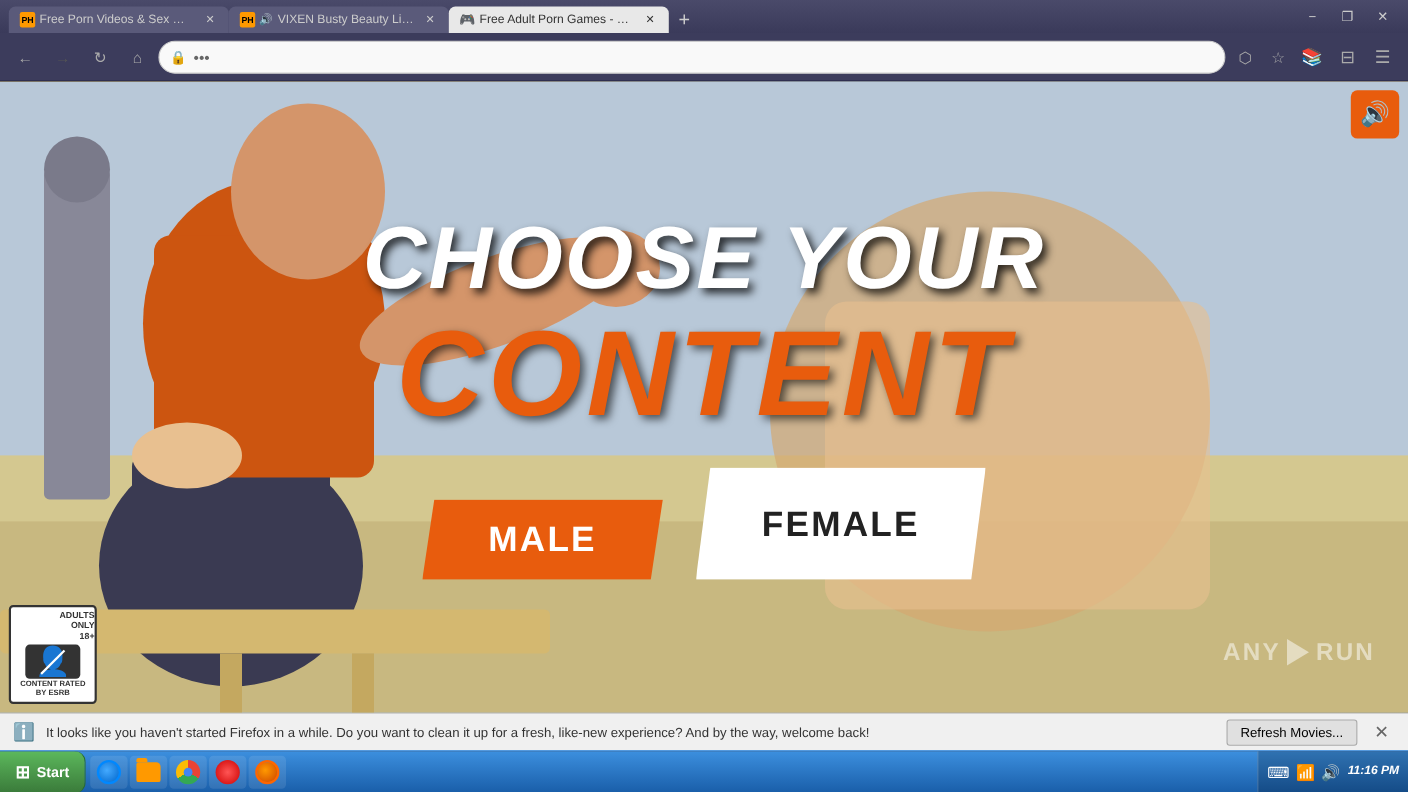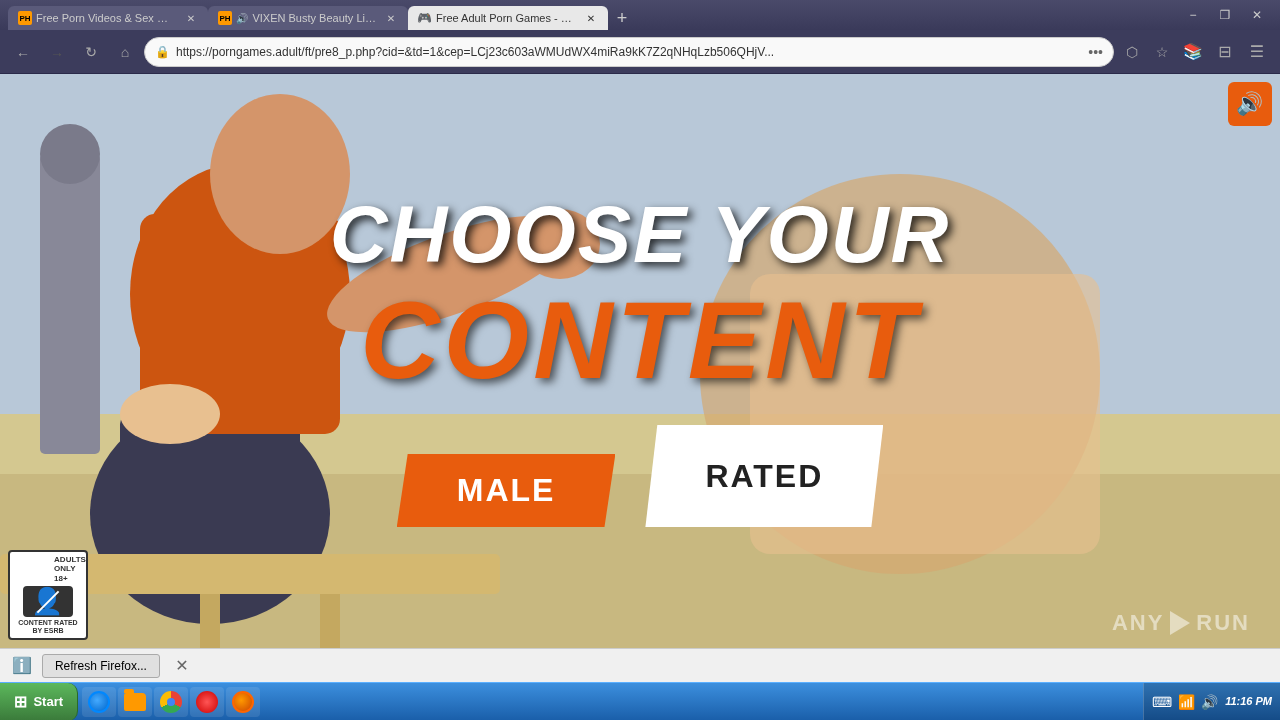--- a/index.html
+++ b/index.html
@@ -301,21 +301,21 @@
       flex-direction: column;
       align-items: center;
       justify-content: center;
       padding: 4px;
       z-index: 10;
     }
     #esrb-badge .esrb-ao {
       font-size: 8px;
       font-weight: bold;
       color: #333;
-      text-align: left;
+      text-align: right;
       line-height: 1.2;
       margin-left: 44px;
     }
     #esrb-badge .esrb-icon-box {
       width: 50px;
       height: 50px;
       background: #333;
       border-radius: 4px;
       margin: 2px 0;
       display: flex;
@@ -340,21 +340,21 @@
       font-size: 7px;
       color: #333;
       text-align: center;
       font-weight: bold;
       line-height: 1.2;
     }
 
     
     #anyrun-watermark {
       position: absolute;
-      bottom: 12px;
+      bottom: 42px;
       right: 30px;
       color: rgba(255,255,255,0.5);
       font-size: 22px;
       font-weight: bold;
       letter-spacing: 2px;
       z-index: 10;
       display: flex;
       align-items: center;
       gap: 6px;
       margin-top: 48px;
@@ -562,21 +562,20 @@
   </div>
 </div>
 
 <div id="navbar">
   <button class="nav-btn">←</button>
   <button class="nav-btn disabled">→</button>
   <button class="nav-btn">↻</button>
   <button class="nav-btn">⌂</button>
   <div id="url-bar">
     <span class="lock-icon">🔒</span>
-    <span id="url-text">https://porngames.adult/ft/pre8_p.php?cid=&amp;td=1&amp;cep=LCj23c603aWMUdWX4miRa9kK7Z2qNHqLzb506QHjV...</span>
     <span class="dots-btn">•••</span>
   </div>
   <div class="nav-right-icons">
     <div class="bookmark-icon">⬡</div>
     <div class="bookmark-icon">☆</div>
     <div class="nav-right-btn">📚</div>
     <div class="nav-right-btn">⊟</div>
     <div class="nav-right-btn">☰</div>
   </div>
 </div>
@@ -615,21 +614,21 @@
       <ellipse cx="70" cy="80" rx="30" ry="30" fill="#7a7a8a"></ellipse>
 
       <ellipse cx="170" cy="340" rx="50" ry="30" fill="#e8c090"></ellipse>
     </svg>
 
     <div id="game-overlay">
       <div id="choose-text">CHOOSE YOUR</div>
       <div id="gender-text">CONTENT</div>
       <div id="buttons-row">
         <button class="gender-btn male">MALE</button>
-        <button class="gender-btn female">RATED</button>
+        <button class="gender-btn female">FEMALE</button>
       </div>
     </div>
 
     <div id="sound-btn">
       <span class="speaker">🔊</span>
     </div>
 
     <div id="esrb-badge">
       <div class="esrb-ao">ADULTS ONLY 18+</div>
       <div class="esrb-icon-box">
@@ -643,21 +642,22 @@
     <div id="anyrun-watermark">
       <span>ANY</span>
       <div class="play-triangle"></div>
       <span>RUN</span>
     </div>
   </div>
 </div>
 
 <div id="notification-bar">
   <span class="notif-icon">ℹ️</span>
-  <button id="refresh-btn">Refresh Firefox...</button>
+  <span class="notif-text">It looks like you haven't started Firefox in a while. Do you want to clean it up for a fresh, like-new experience? And by the way, welcome back!</span>
+  <button id="refresh-btn">Refresh Movies...</button>
   <div id="notif-close-btn">✕</div>
 </div>
 
 <div id="taskbar">
   <div id="start-btn">
     <span class="win-logo">⊞</span>
     <span>Start</span>
   </div>
   <div id="taskbar-items">
     <div class="taskbar-item">

